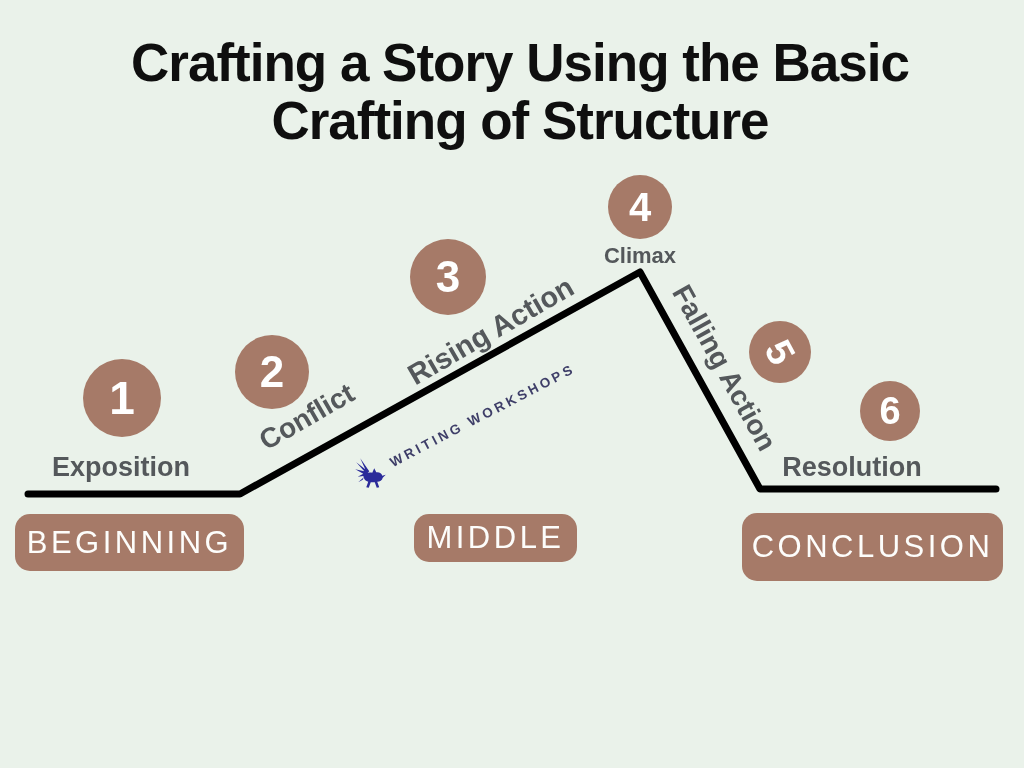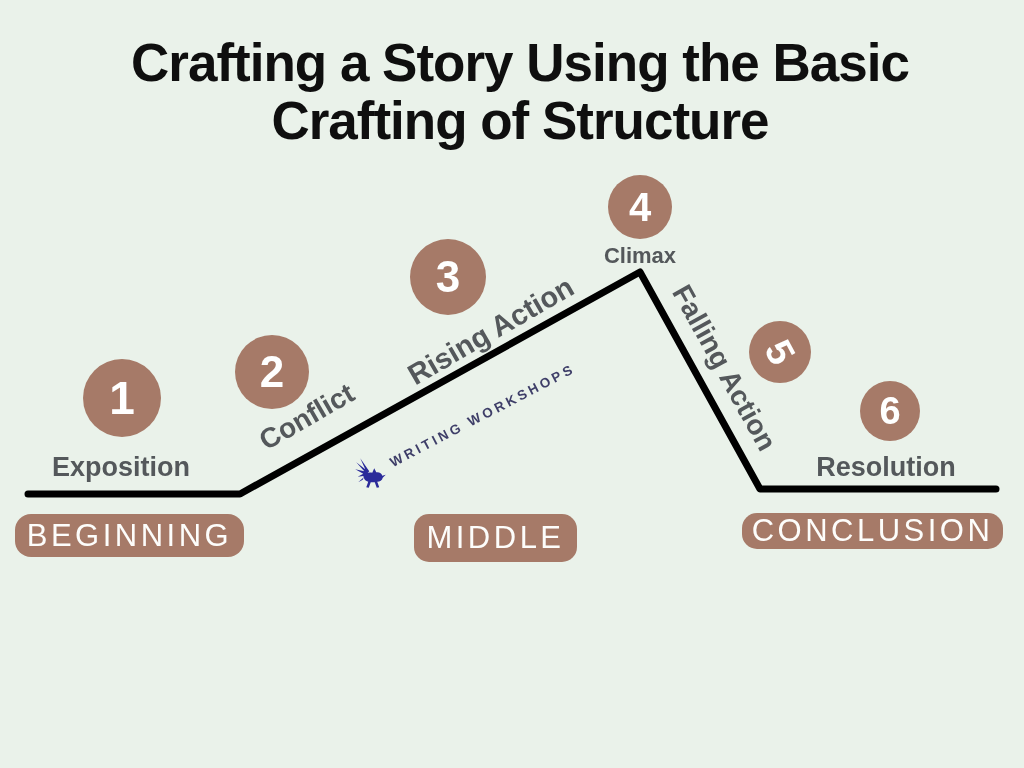--- a/index.html
+++ b/index.html
@@ -42,31 +42,31 @@
   
   .stage-label{
     position:absolute;color:#54585b;font-weight:700;
     white-space:nowrap;transform:translate(-50%,-50%);
   }
   .l-exposition{left:121px;top:467px;font-size:27px;}
   .l-conflict  {left:307px;top:417px;font-size:28px;transform:translate(-50%,-50%) rotate(-30deg);}
   .l-rising    {left:491px;top:331px;font-size:29px;transform:translate(-50%,-50%) rotate(-30deg);}
   .l-climax    {left:640px;top:256px;font-size:22px;}
   .l-falling   {left:724px;top:368px;font-size:28px;transform:translate(-50%,-50%) rotate(61deg);}
-  .l-resolution{left:886px;top:467px;font-size:27px;}
+  .l-resolution{left:852px;top:467px;font-size:27px;}
 
   
   .pill{
     position:absolute;background:#a67a68;border-radius:15px;
     display:flex;align-items:center;justify-content:center;
     color:#fdfdfb;letter-spacing:3.5px;font-weight:400;
   }
-  .p-beginning {left:15px; top:514px;width:229px;height:43px;font-size:31px;border-radius:16px;}
+  .p-beginning {left:15px; top:514px;width:229px;height:57px;font-size:31px;}
   .p-middle    {left:414px;top:514px;width:163px;height:48px;font-size:31px;}
-  .p-conclusion{left:742px;top:513px;width:261px;height:36px;font-size:31px;}
+  .p-conclusion{left:742px;top:513px;width:261px;height:68px;font-size:31px;}
 
   
   .watermark{
     position:absolute;left:465px;top:424px;
     transform:translate(-50%,-50%) rotate(-27.5deg);
     display:flex;align-items:center;gap:7px;
     white-space:nowrap;
   }
   .watermark .brand{
     color:#3e3e68;font-weight:700;font-size:13.5px;letter-spacing:3.2px;

